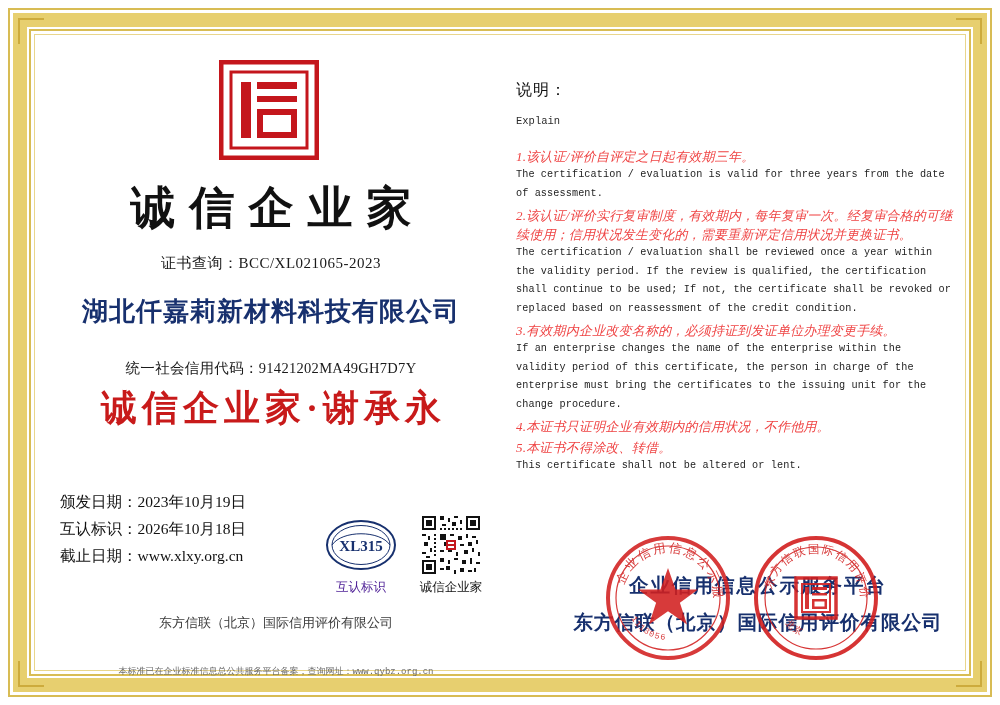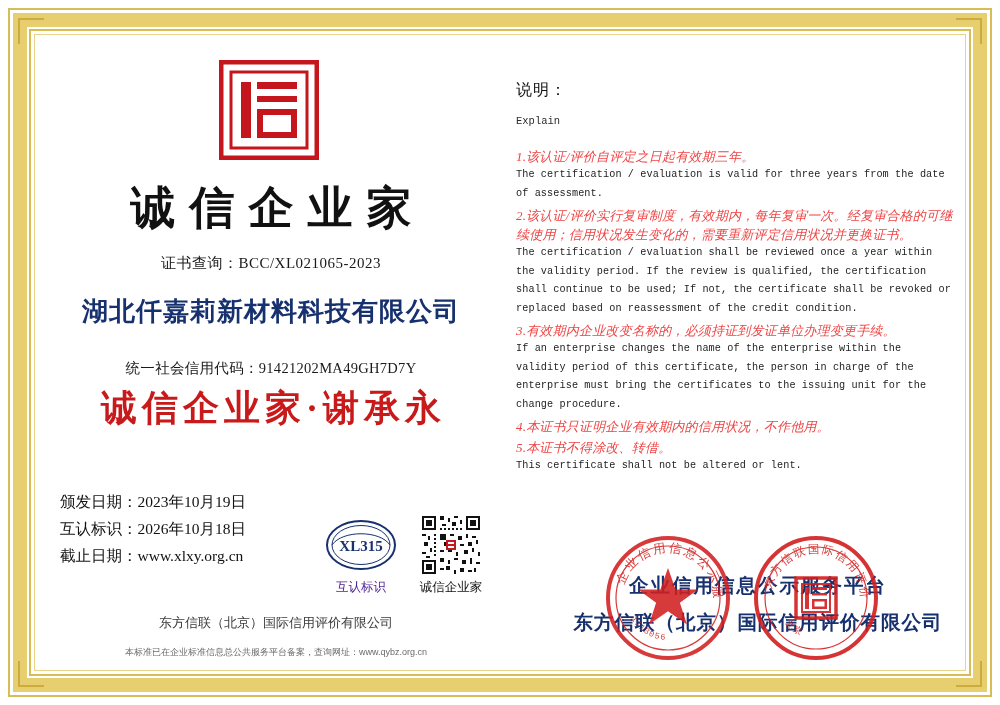--- a/index.html
+++ b/index.html
@@ -211,24 +211,24 @@
     position: absolute;
     left: 60px; top: 578px;
     width: 360px;
     text-align: center;
     font-family: "Liberation Serif", serif;
     font-size: 13px;
     color: #3a3a3a;
   }
   .footer2 {
     position: absolute;
-    left: 30px; top: 610px;
+    left: 30px; top: 629px;
     width: 420px;
     text-align: center;
-    font-family: Liberation Sans, sans-serif;
+    font-family: Liberation Mono, monospace;
     font-size: 9px;
     color: #6b6b6b;
   }
 
   
   .right-col {
     position: absolute;
     left: 480px; top: 44px;
     width: 440px;
   }

